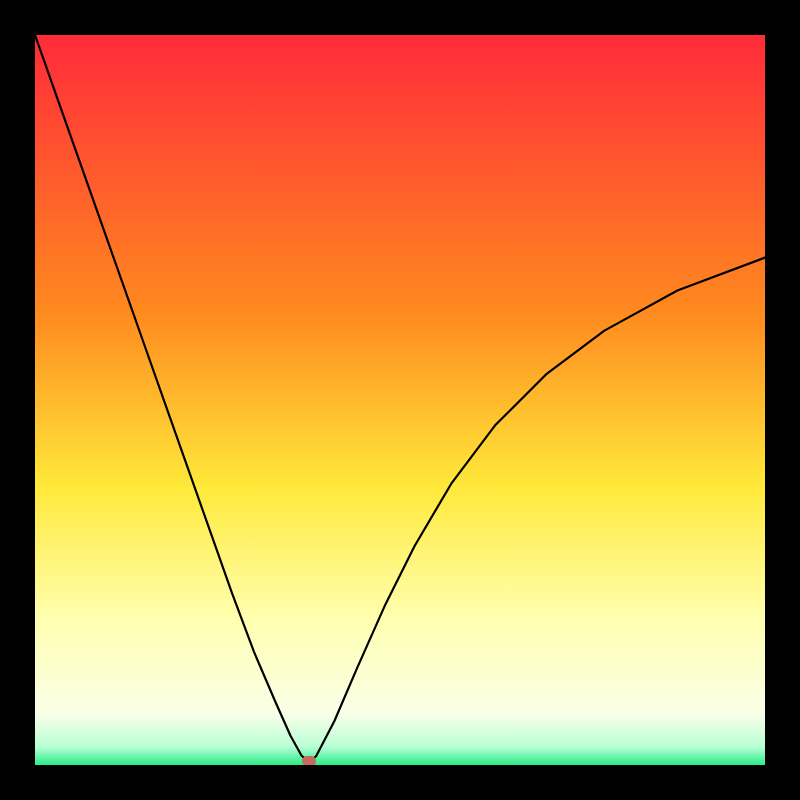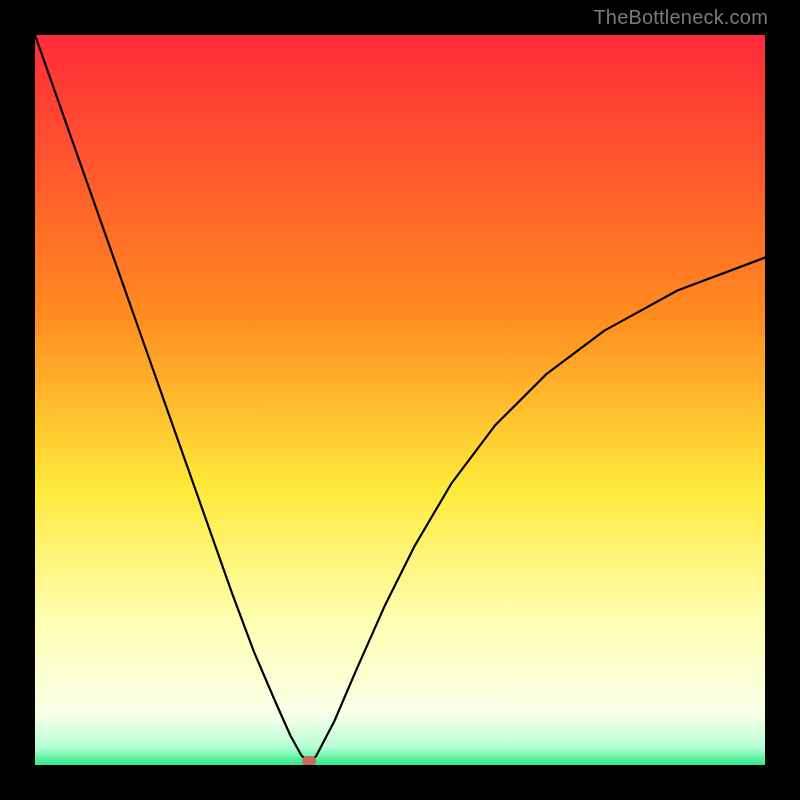--- a/index.html
+++ b/index.html
@@ -75,14 +75,13 @@
     </svg>
 
     <svg class="curve-svg" viewBox="0 0 730 730" preserveAspectRatio="none">
       <path id="curve-path" d="M 0.00 0.00 L 21.90 62.05 L 43.80 124.10 L 65.70 186.15 L 87.60 248.20 L 109.50 310.25 L 131.40 372.30 L 153.30 434.35 L 175.20 496.40 L 197.10 558.45 L 219.00 616.85 L 240.90 667.95 L 255.50 700.80 L 266.45 720.51 L 273.75 727.08 L 281.05 721.24 L 299.30 686.20 L 321.20 635.10 L 350.40 569.40 L 379.60 511.00 L 416.10 448.95 L 459.90 390.55 L 511.00 339.45 L 569.40 295.65 L 642.40 255.50 L 730.00 222.65" fill="none" stroke-width="2.2" stroke-linecap="round" stroke-linejoin="round" stroke="#000000"></path>
     </svg>
 
     <div class="marker" id="min-marker" style="left: 266.75px; top: 720.62px; background: rgb(199, 106, 94);"></div>
 
   </div>
 
-  <div class="watermark">TheBottleneck.com</div>
 </div>
 
 </body></html>

